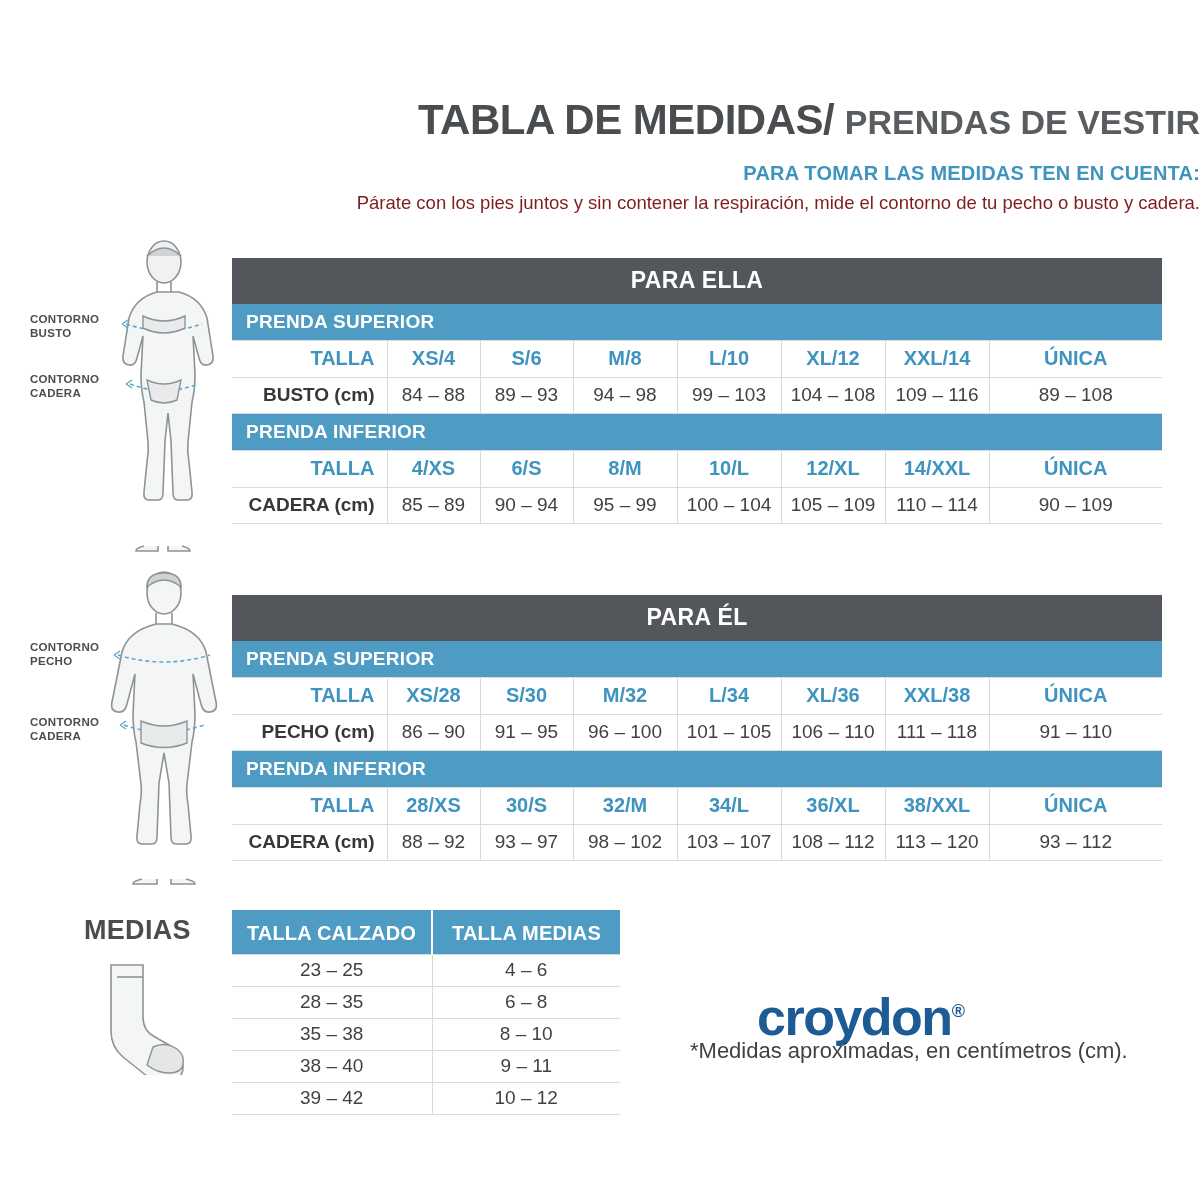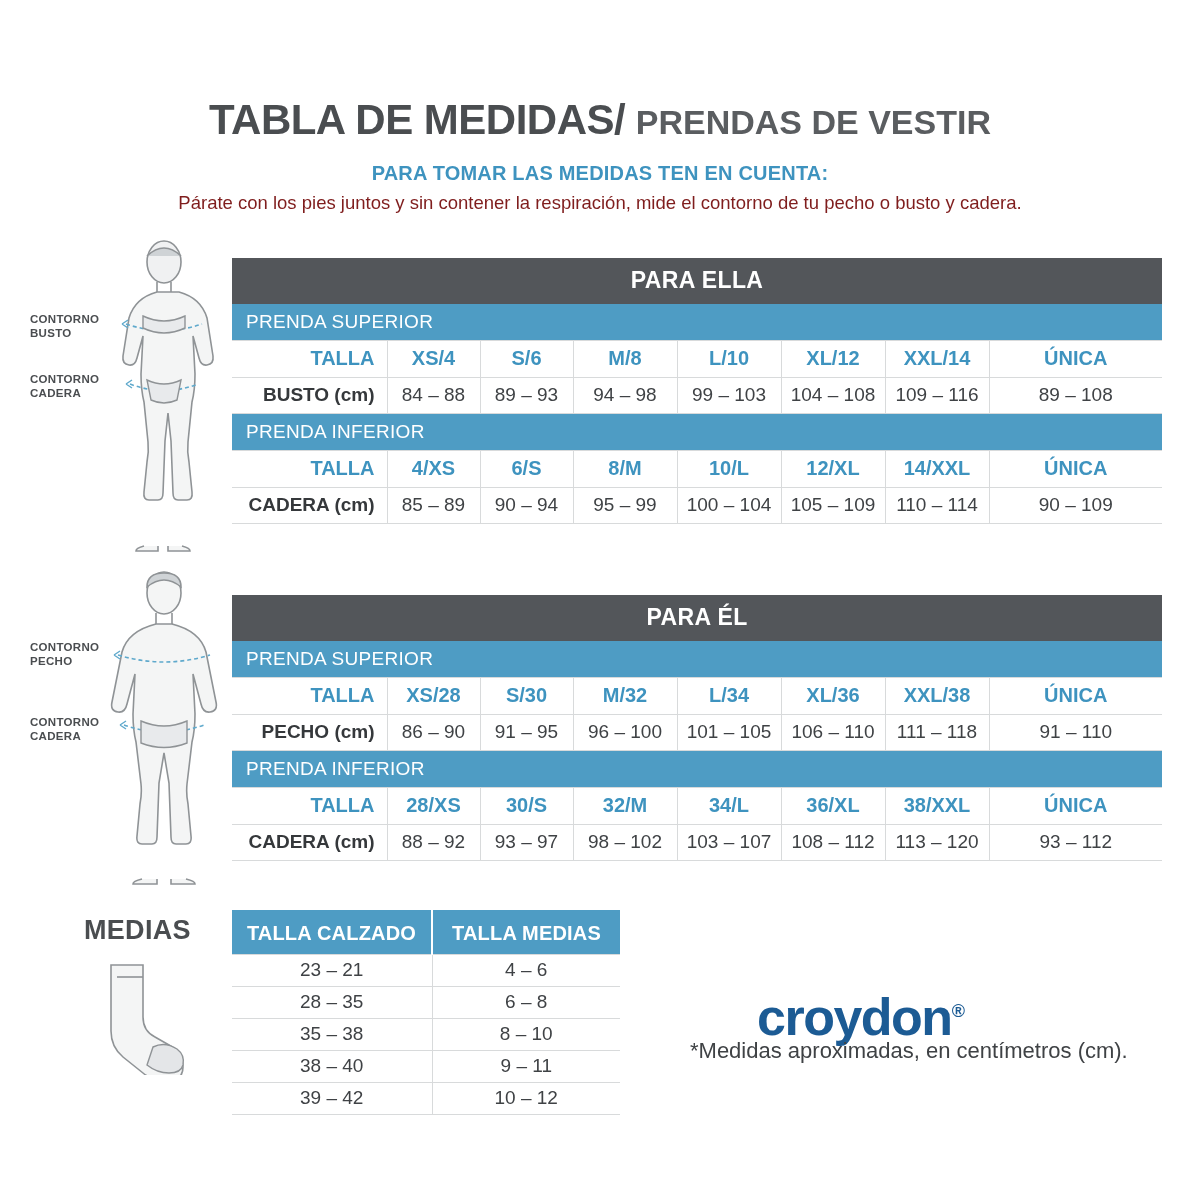--- a/index.html
+++ b/index.html
@@ -13,21 +13,21 @@
     position: relative;
     width: 1200px; height: 1200px;
     background: #ffffff;
     overflow: hidden;
   }
 
   
   .header {
     position: absolute;
     top: 96px; left: 0; width: 1200px;
-    text-align: center;
+    text-align: right;
   }
   .title-line {
     font-size: 40px;
     letter-spacing: -0.5px;
     color: #4c4f52;
     white-space: nowrap;
   }
   .title-strong {
     font-weight: bold;
     color: #4a4d50;
@@ -78,21 +78,21 @@
     color: #ffffff;
     font-weight: bold;
     font-size: 23px;
     text-align: center;
     padding: 9px 0 10px 0;
     letter-spacing: 0.4px;
   }
   .bar-blue td {
     background: #4e9cc4;
     color: #ffffff;
-    font-weight: normal;
+    font-weight: bold;
     font-size: 19px;
     text-align: left;
     padding: 7px 0 7px 14px;
     letter-spacing: 0.3px;
   }
   tr.row td {
     border: 1px solid #d8dadb;
     font-size: 19px;
     color: #3f4245;
     text-align: center;
@@ -400,21 +400,21 @@
     <colgroup>
         <col style="width:200px">
         <col style="width:188px">
       </colgroup>
     <tbody>
         <tr>
       <td class="head">TALLA CALZADO</td>
       <td class="head sep">TALLA MEDIAS</td>
     </tr>
     <tr class="row">
-      <td class="noleft">23 – 21</td>
+      <td class="noleft">23 – 25</td>
       <td class="noright">4 – 6</td>
     </tr>
     <tr class="row">
       <td class="noleft">28 – 35</td>
       <td class="noright">6 – 8</td>
     </tr>
     <tr class="row">
       <td class="noleft">35 – 38</td>
       <td class="noright">8 – 10</td>
     </tr>

